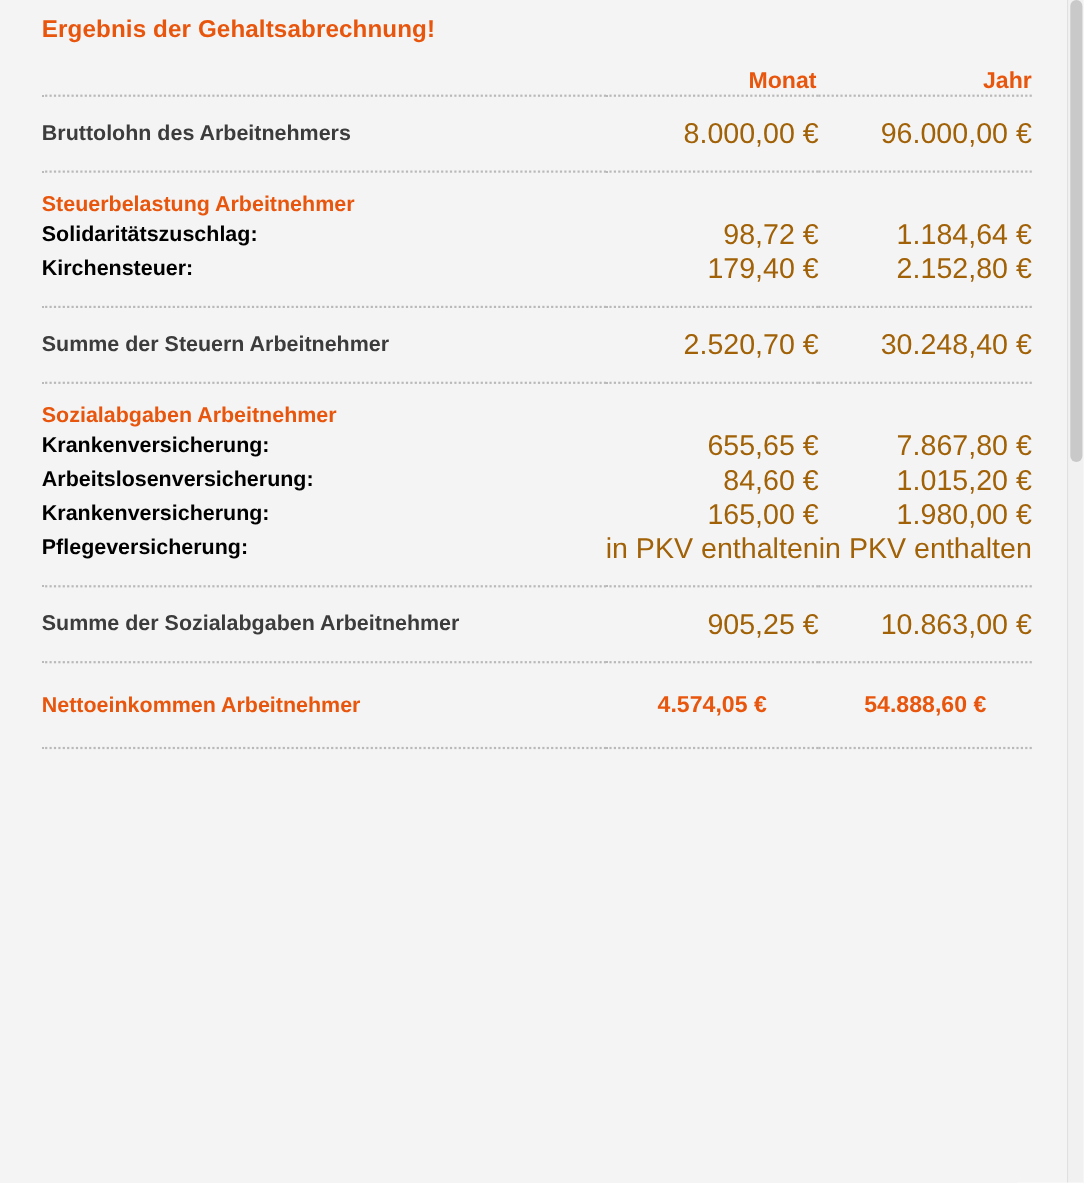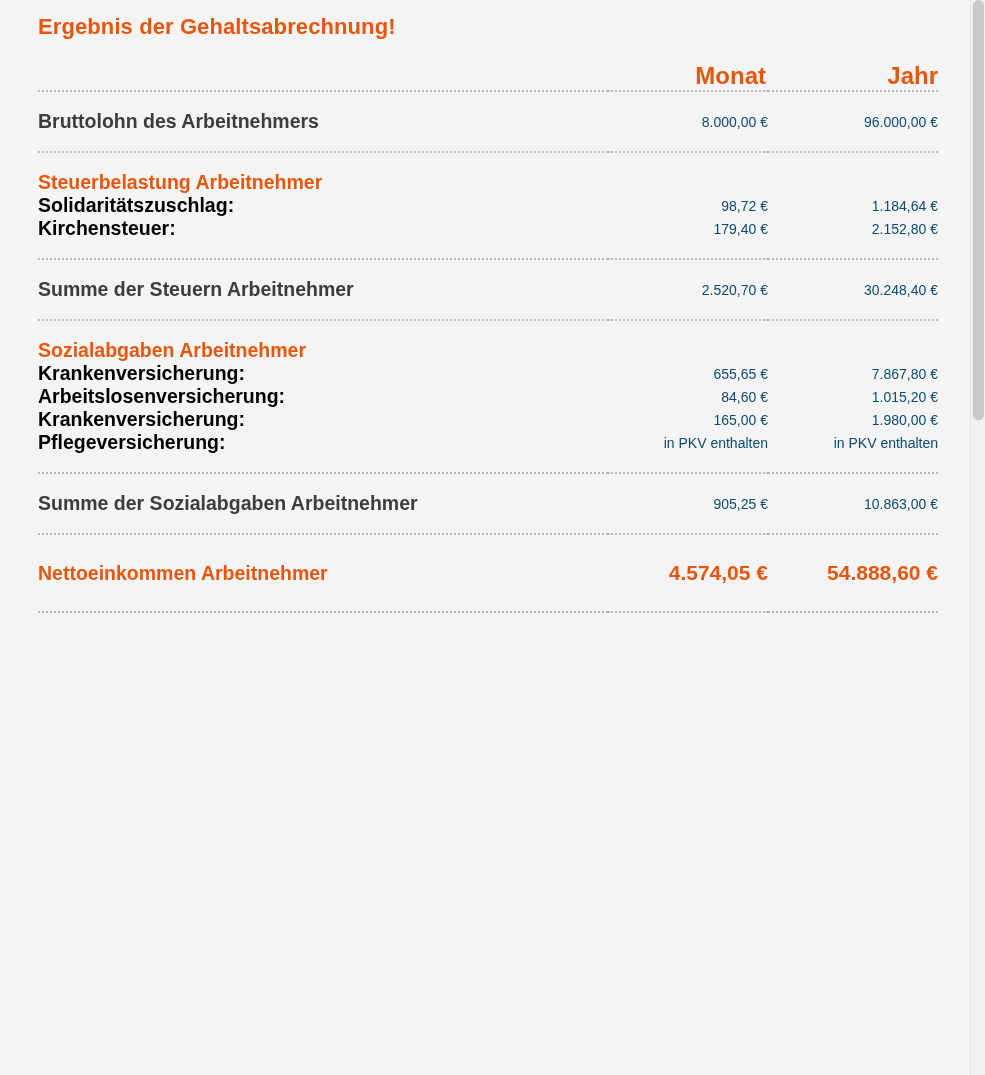--- a/index.html
+++ b/index.html
@@ -40,21 +40,21 @@
   table.result td, table.result th {
     padding: 0;
     vertical-align: middle;
   }
   .col-label { width: 570px; }
   .col-month { width: 160px; }
   .col-year  { width: 170px; }
 
   .head-cell {
     color: #e8560d;
-    font-size: 24px;
+    font-size: 21px;
     font-weight: bold;
     text-align: right;
     padding-bottom: 14px;
     padding-right: 2px;
   }
   .head-cell.month { padding-right: 2px; }
 
   .row-sep td {
     border-bottom: 2px dotted #b9b9b9;
     height: 0;
@@ -75,42 +75,43 @@
     font-weight: bold;
   }
   .section-head {
     color: #e8560d;
     font-size: 19.5px;
     font-weight: bold;
     padding: 8px 0 6px 0;
     margin-left: 44px;
   }
   .value {
-    color: #0c4a6e;
-    font-size: 14px;
+    color: #a16207;
+    font-size: 26px;
     text-align: right;
     padding: 9px 2px 9px 0;
     white-space: nowrap;
   }
   .value.month { }
   .value.year { }
 
   .total .label {
     color: #3c3c3c;
     font-weight: bold;
     margin-top: 48px;
   }
   .net .label {
     color: #e8560d;
     font-weight: bold;
   }
   .net .value {
     color: #e8560d;
     font-weight: bold;
     font-size: 21px;
+    text-align: center;
   }
   .scrollbar {
     position: absolute;
     right: 0;
     top: 0;
     width: 15px;
     height: 1075px;
     background: #f1f1f1;
     border-left: 1px solid #e0e0e0;
     box-sizing: border-box;

